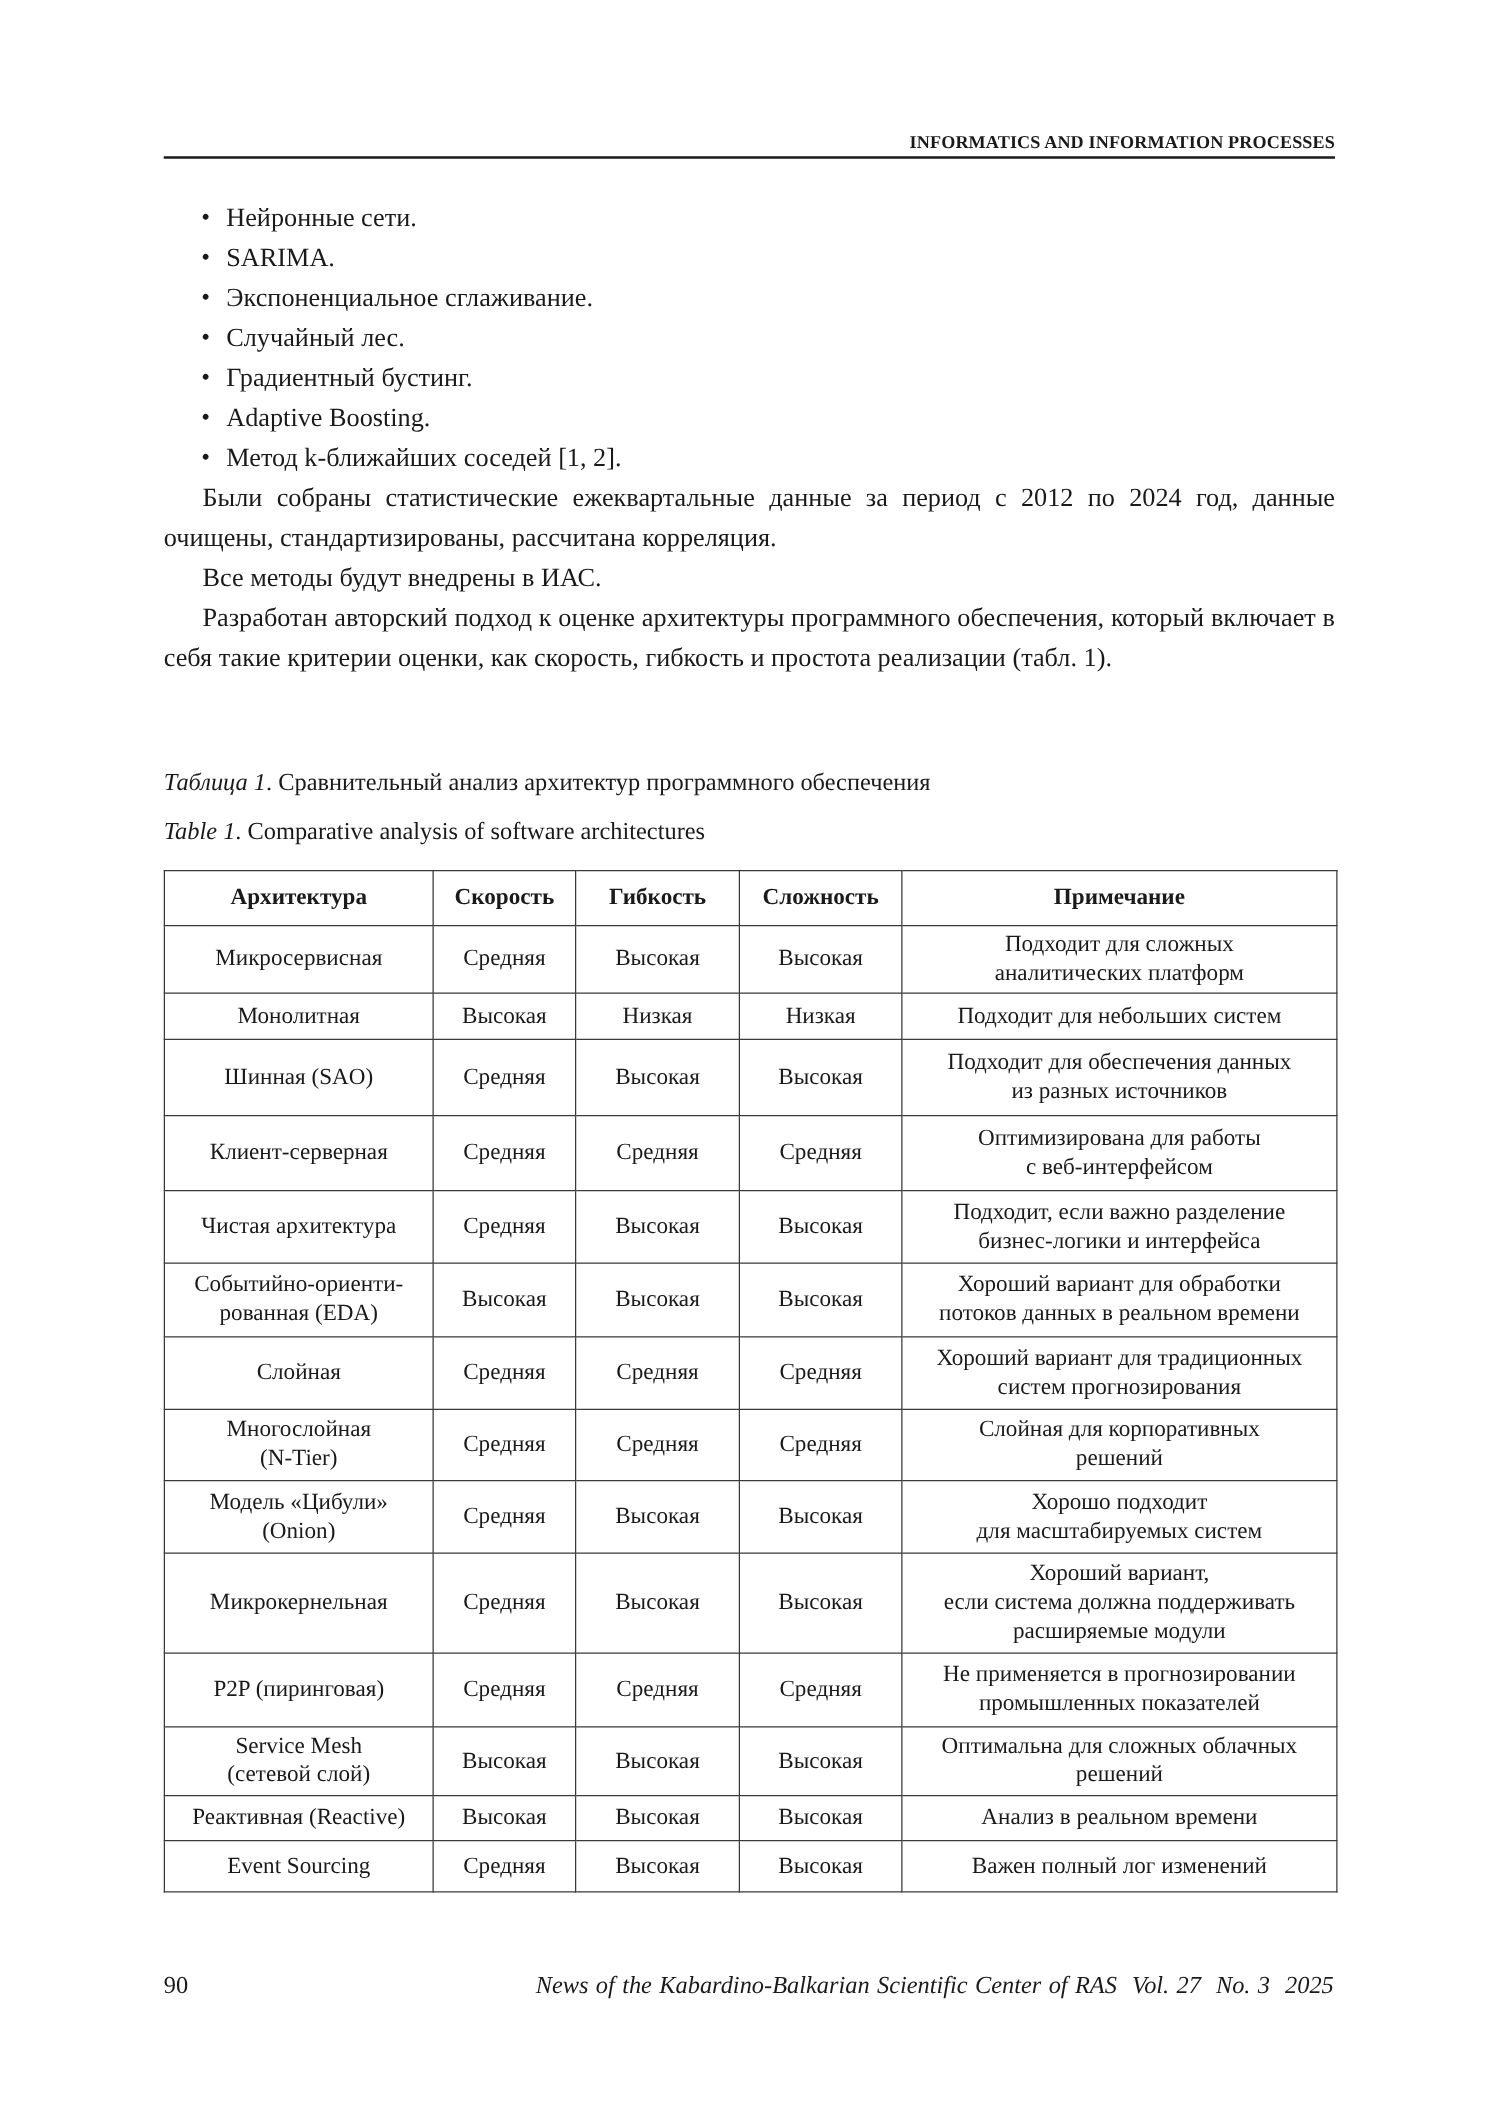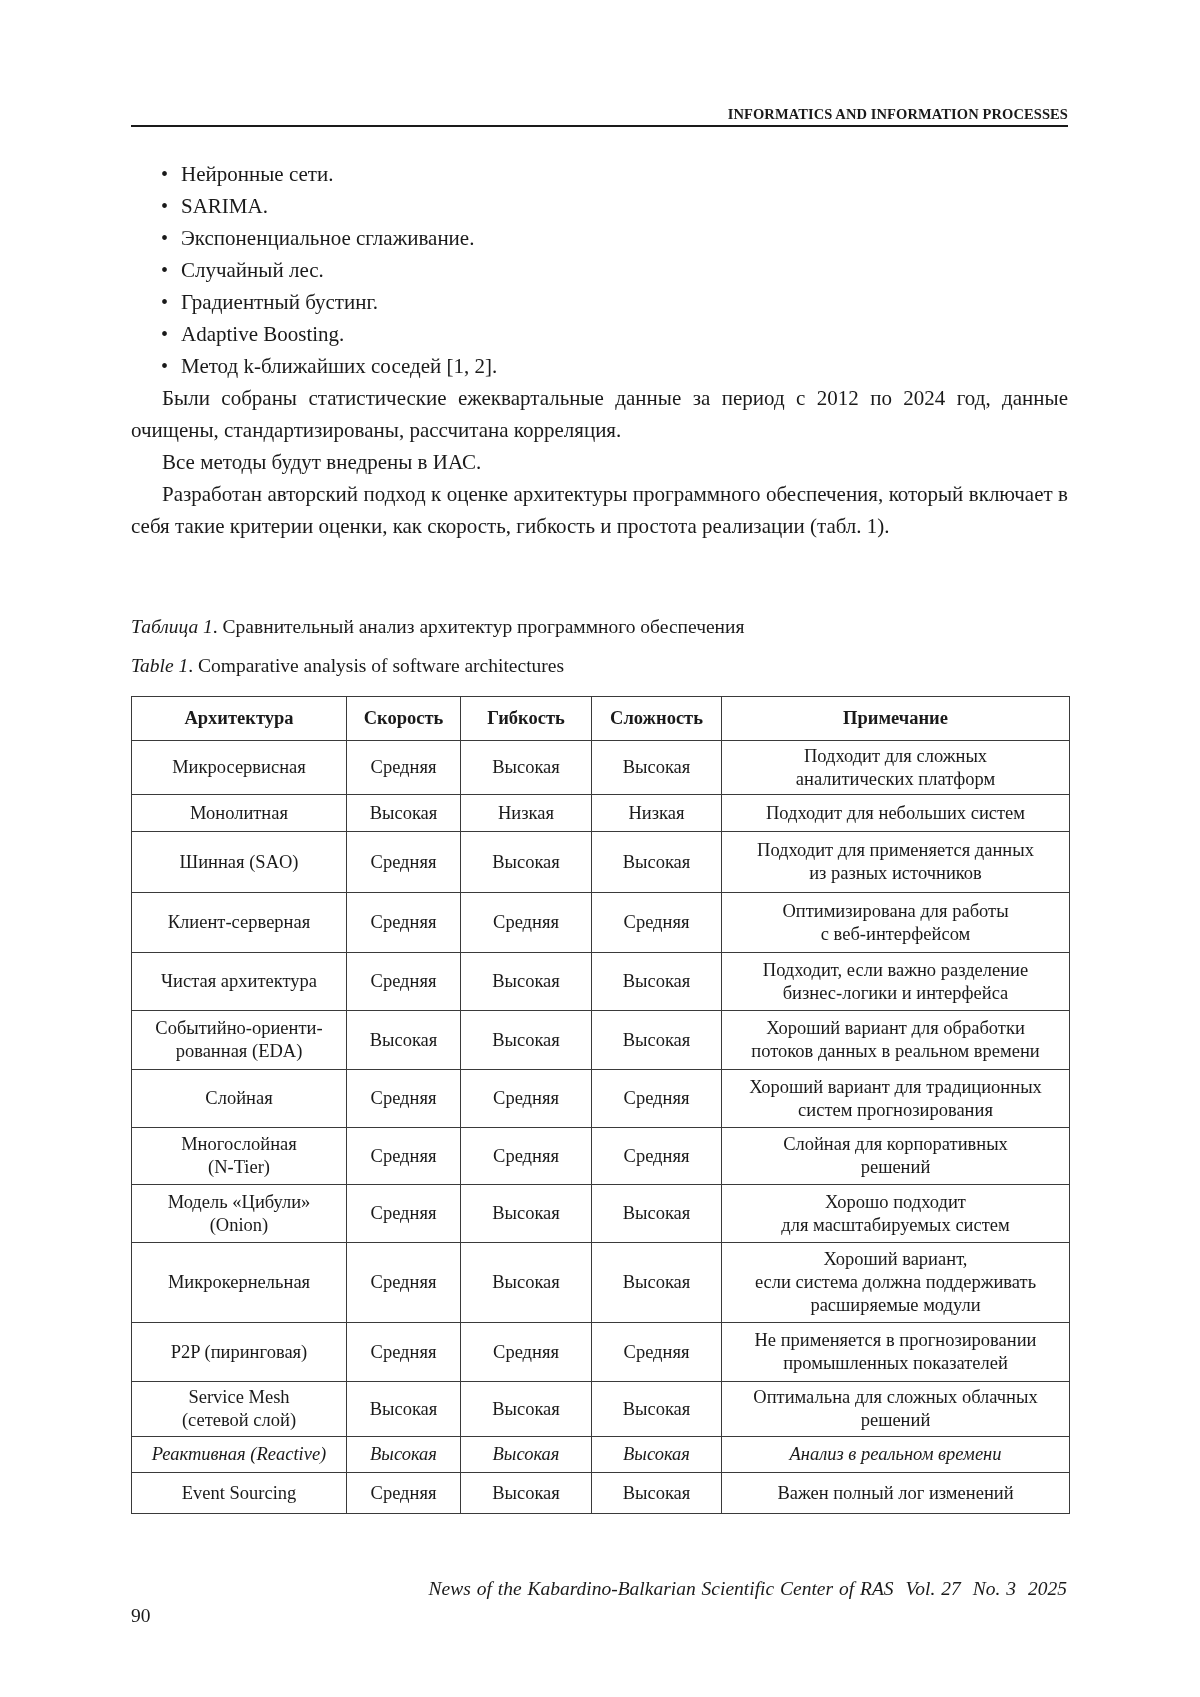--- a/index.html
+++ b/index.html
@@ -33,21 +33,21 @@
     position: absolute; left: 131px; top: 696px; width: 938px;
     border-collapse: collapse; table-layout: fixed;
     font-size: 18.5px; line-height: 23px;
   }
   table.arch th, table.arch td {
     border: 1.6px solid #3a3a3a; text-align: center; vertical-align: middle;
     padding: 0 6px; font-weight: normal;
   }
   table.arch th { font-weight: bold; height: 43px; }
   .footer { position: absolute; top: 1575px; font-size: 19.5px; line-height: 28px; }
-  .page-num { left: 131px; margin-top: 27px; }
+  .page-num { left: 131px; }
   .journal { right: 133px; font-style: italic; text-align: right; word-spacing: 1px; }
   .journal span { margin-left: 12px; }
   .journal span:first-child { margin-left: 0; }
 </style>
 </head>
 <body>
 
 <div class="running-head">INFORMATICS AND INFORMATION PROCESSES</div>
 <div class="head-rule"></div>
 
@@ -115,21 +115,21 @@
         </td>
       </tr>
       <tr style="height: 61px;">
         <td>
           <div>Шинная (SAO)</div>
         </td>
         <td>Средняя</td>
         <td>Высокая</td>
         <td>Высокая</td>
         <td>
-          <div>Подходит для применяется данных</div>
+          <div>Подходит для обеспечения данных</div>
           <div>из разных источников</div>
         </td>
       </tr>
       <tr style="height: 60px;">
         <td>
           <div>Клиент-серверная</div>
         </td>
         <td>Средняя</td>
         <td>Средняя</td>
         <td>Средняя</td>
@@ -232,21 +232,21 @@
           <div>(сетевой слой)</div>
         </td>
         <td>Высокая</td>
         <td>Высокая</td>
         <td>Высокая</td>
         <td>
           <div>Оптимальна для сложных облачных</div>
           <div>решений</div>
         </td>
       </tr>
-      <tr style="height: 36px; font-style: italic;">
+      <tr style="height: 36px;">
         <td>
           <div>Реактивная (Reactive)</div>
         </td>
         <td>Высокая</td>
         <td>Высокая</td>
         <td>Высокая</td>
         <td>
           <div>Анализ в реальном времени</div>
         </td>
       </tr>

